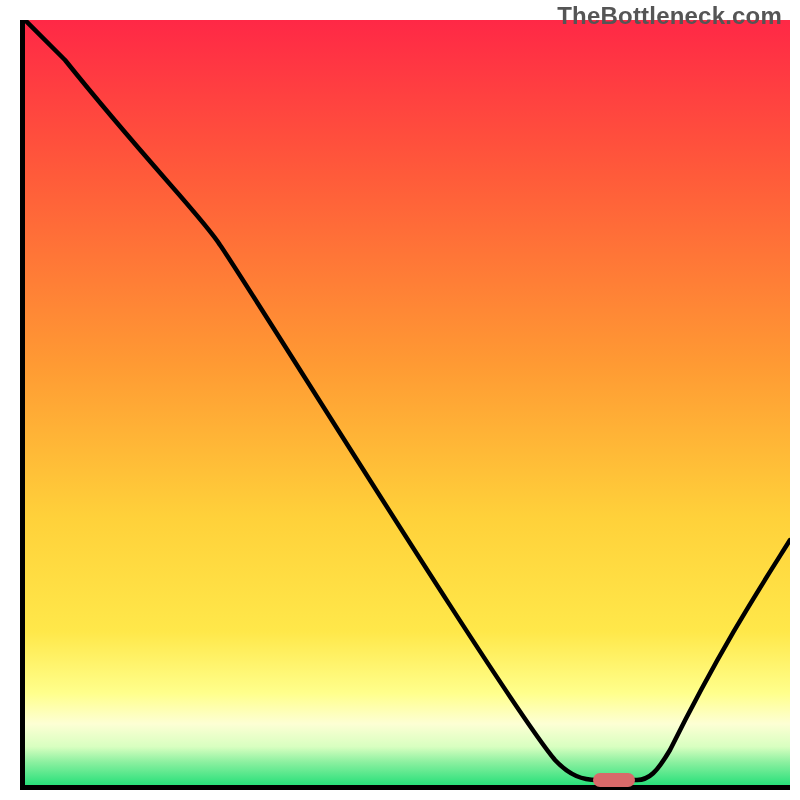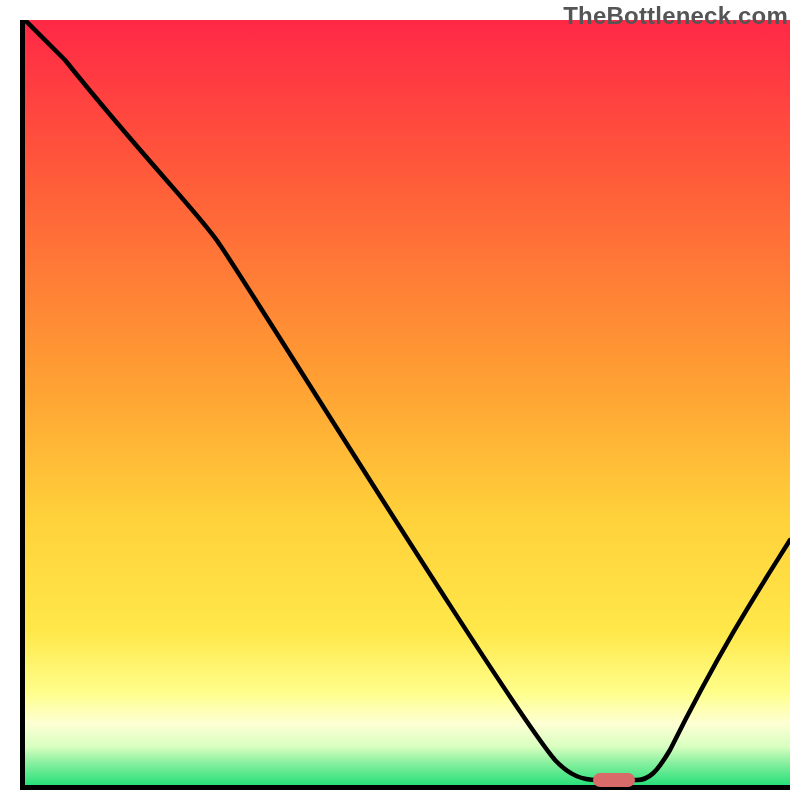--- a/index.html
+++ b/index.html
@@ -12,21 +12,21 @@
   }
   .container {
     position: relative;
     width: 800px;
     height: 800px;
     overflow: hidden;
   }
   .watermark {
     position: absolute;
     top: 2px;
-    right: 12px;
+    right: 18px;
     color: #555555;
     font-size: 24px;
     font-weight: 600;
     letter-spacing: 0.2px;
     z-index: 5;
   }
   .plot-area {
     position: absolute;
     left: 20px;
     top: 20px;

